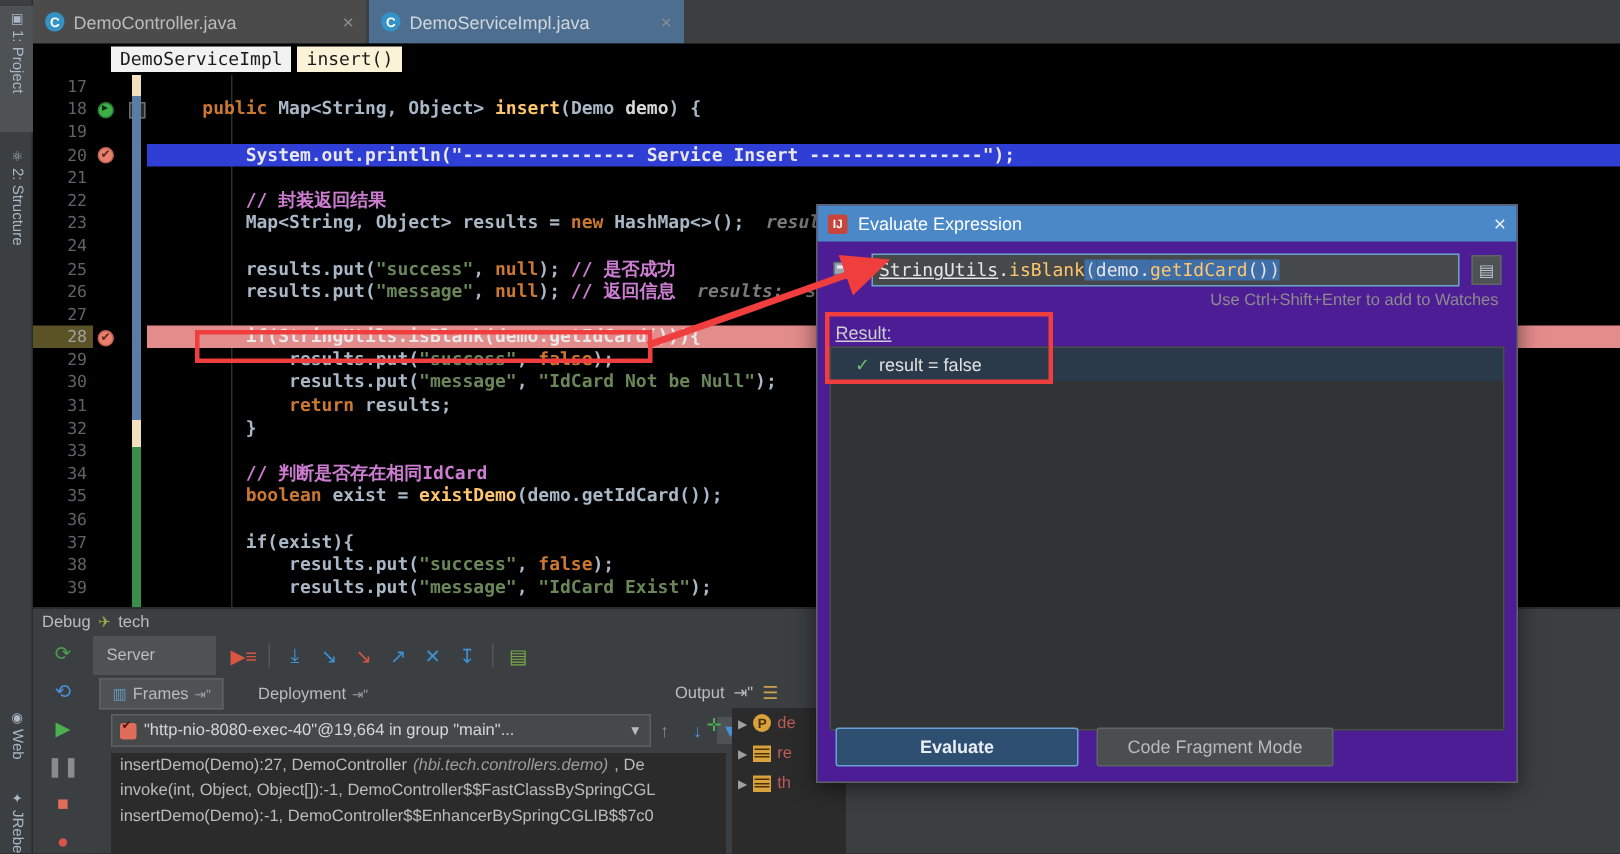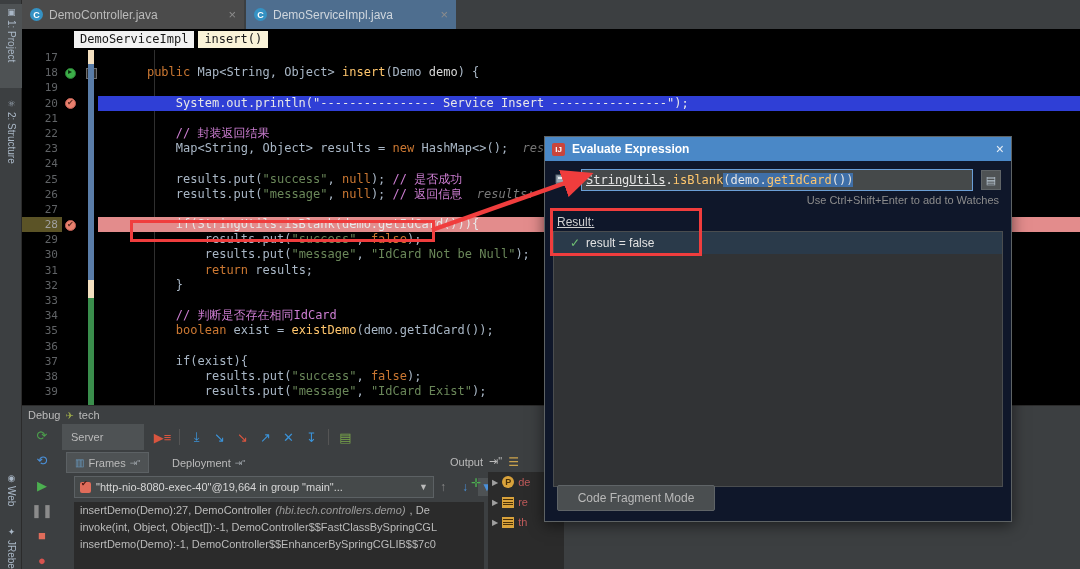--- a/index.html
+++ b/index.html
@@ -103,21 +103,21 @@
   .vcs-strip { position: absolute; left: 66px; width: 6px; }
   .vcs-tan   { background: #f3e0c0; }
   .vcs-blue  { background: #5a7da8; }
   .vcs-green { background: #3a8e4c; }
 
   .code {
     position: absolute; left: 76px; top: 0; right: 0; height: 355px;
     font-family: "DejaVu Sans Mono", monospace; font-size: 12px;
     color: #a9b7c6;
   }
-  .cl { height: 15.2px; line-height: 15.2px; white-space: pre; padding-left: 20px; }
+  .cl { height: 15.2px; line-height: 15.2px; white-space: pre; padding-left: 8px; font-weight: bold; }
   .cl.bluehl { background: #2f3fd6; }
   .cl.redhl  { background: #e38c8c; }
   .indent-guide {
     position: absolute; left: 132px; top: 0; width: 1px; height: 355px;
     background: #2f2f2f;
   }
   .kw   { color: #cc7832; }
   .str  { color: #6a8759; }
   .cmt  { color: #cc7dd1; }
   .fn   { color: #ffc66d; }
@@ -272,34 +272,34 @@
   .og.down { color: #7d7d7d; }
 
   .scroll-col {
     position: absolute; left: 462px; top: 96px; width: 4px; height: 68px;
     background: #3c3f41;
   }
 
   
   .dialog {
     position: absolute; left: 544px; top: 136px; width: 468px; height: 386px;
-    background: #0f172a; border: 1px solid #5e6365;
+    background: #4c1d95; border: 1px solid #5e6365;
     box-shadow: 0 3px 14px rgba(0,0,0,.55);
   }
   .dlg-title {
     height: 24px; background: #4a88c7;
     display: flex; align-items: center; gap: 7px; padding: 0 7px;
     color: #ffffff; font-size: 12px;
   }
   .dlg-title .appicon {
     width: 13px; height: 13px; background: #c9453c; border-radius: 2px;
     color: #fff; font-size: 8px; font-weight: bold;
     display: flex; align-items: center; justify-content: center;
   }
-  .dlg-title .ttext { flex: 1 1 auto; font-weight: bold; }
+  .dlg-title .ttext { flex: 1 1 auto; }
   .dlg-title .xbtn { font-size: 14px; color: #e8eef5; }
 
   .expr-row {
     display: flex; align-items: center; gap: 8px;
     padding: 8px 10px 2px 10px;
   }
   .expr-left-icon {
     width: 18px; height: 16px; flex: 0 0 auto; position: relative;
   }
   .expr-field {
@@ -625,20 +625,23 @@
     </div>
 
     <div class="result-area">
       <div class="result-row">
         <span class="chk">✓</span>
         <span>result = false</span>
       </div>
     </div>
 
     <div class="dlg-buttons">
+      <div class="btn primary">
+        <span>Evaluate</span>
+      </div>
       <div class="btn secondary">
         <span>Code Fragment Mode</span>
       </div>
     </div>
   </div>
 
   <div class="anno-box-code"></div>
   <div class="anno-box-result"></div>
   <svg class="anno-arrow" width="180" height="70" viewBox="0 0 180 70">
     <defs>

